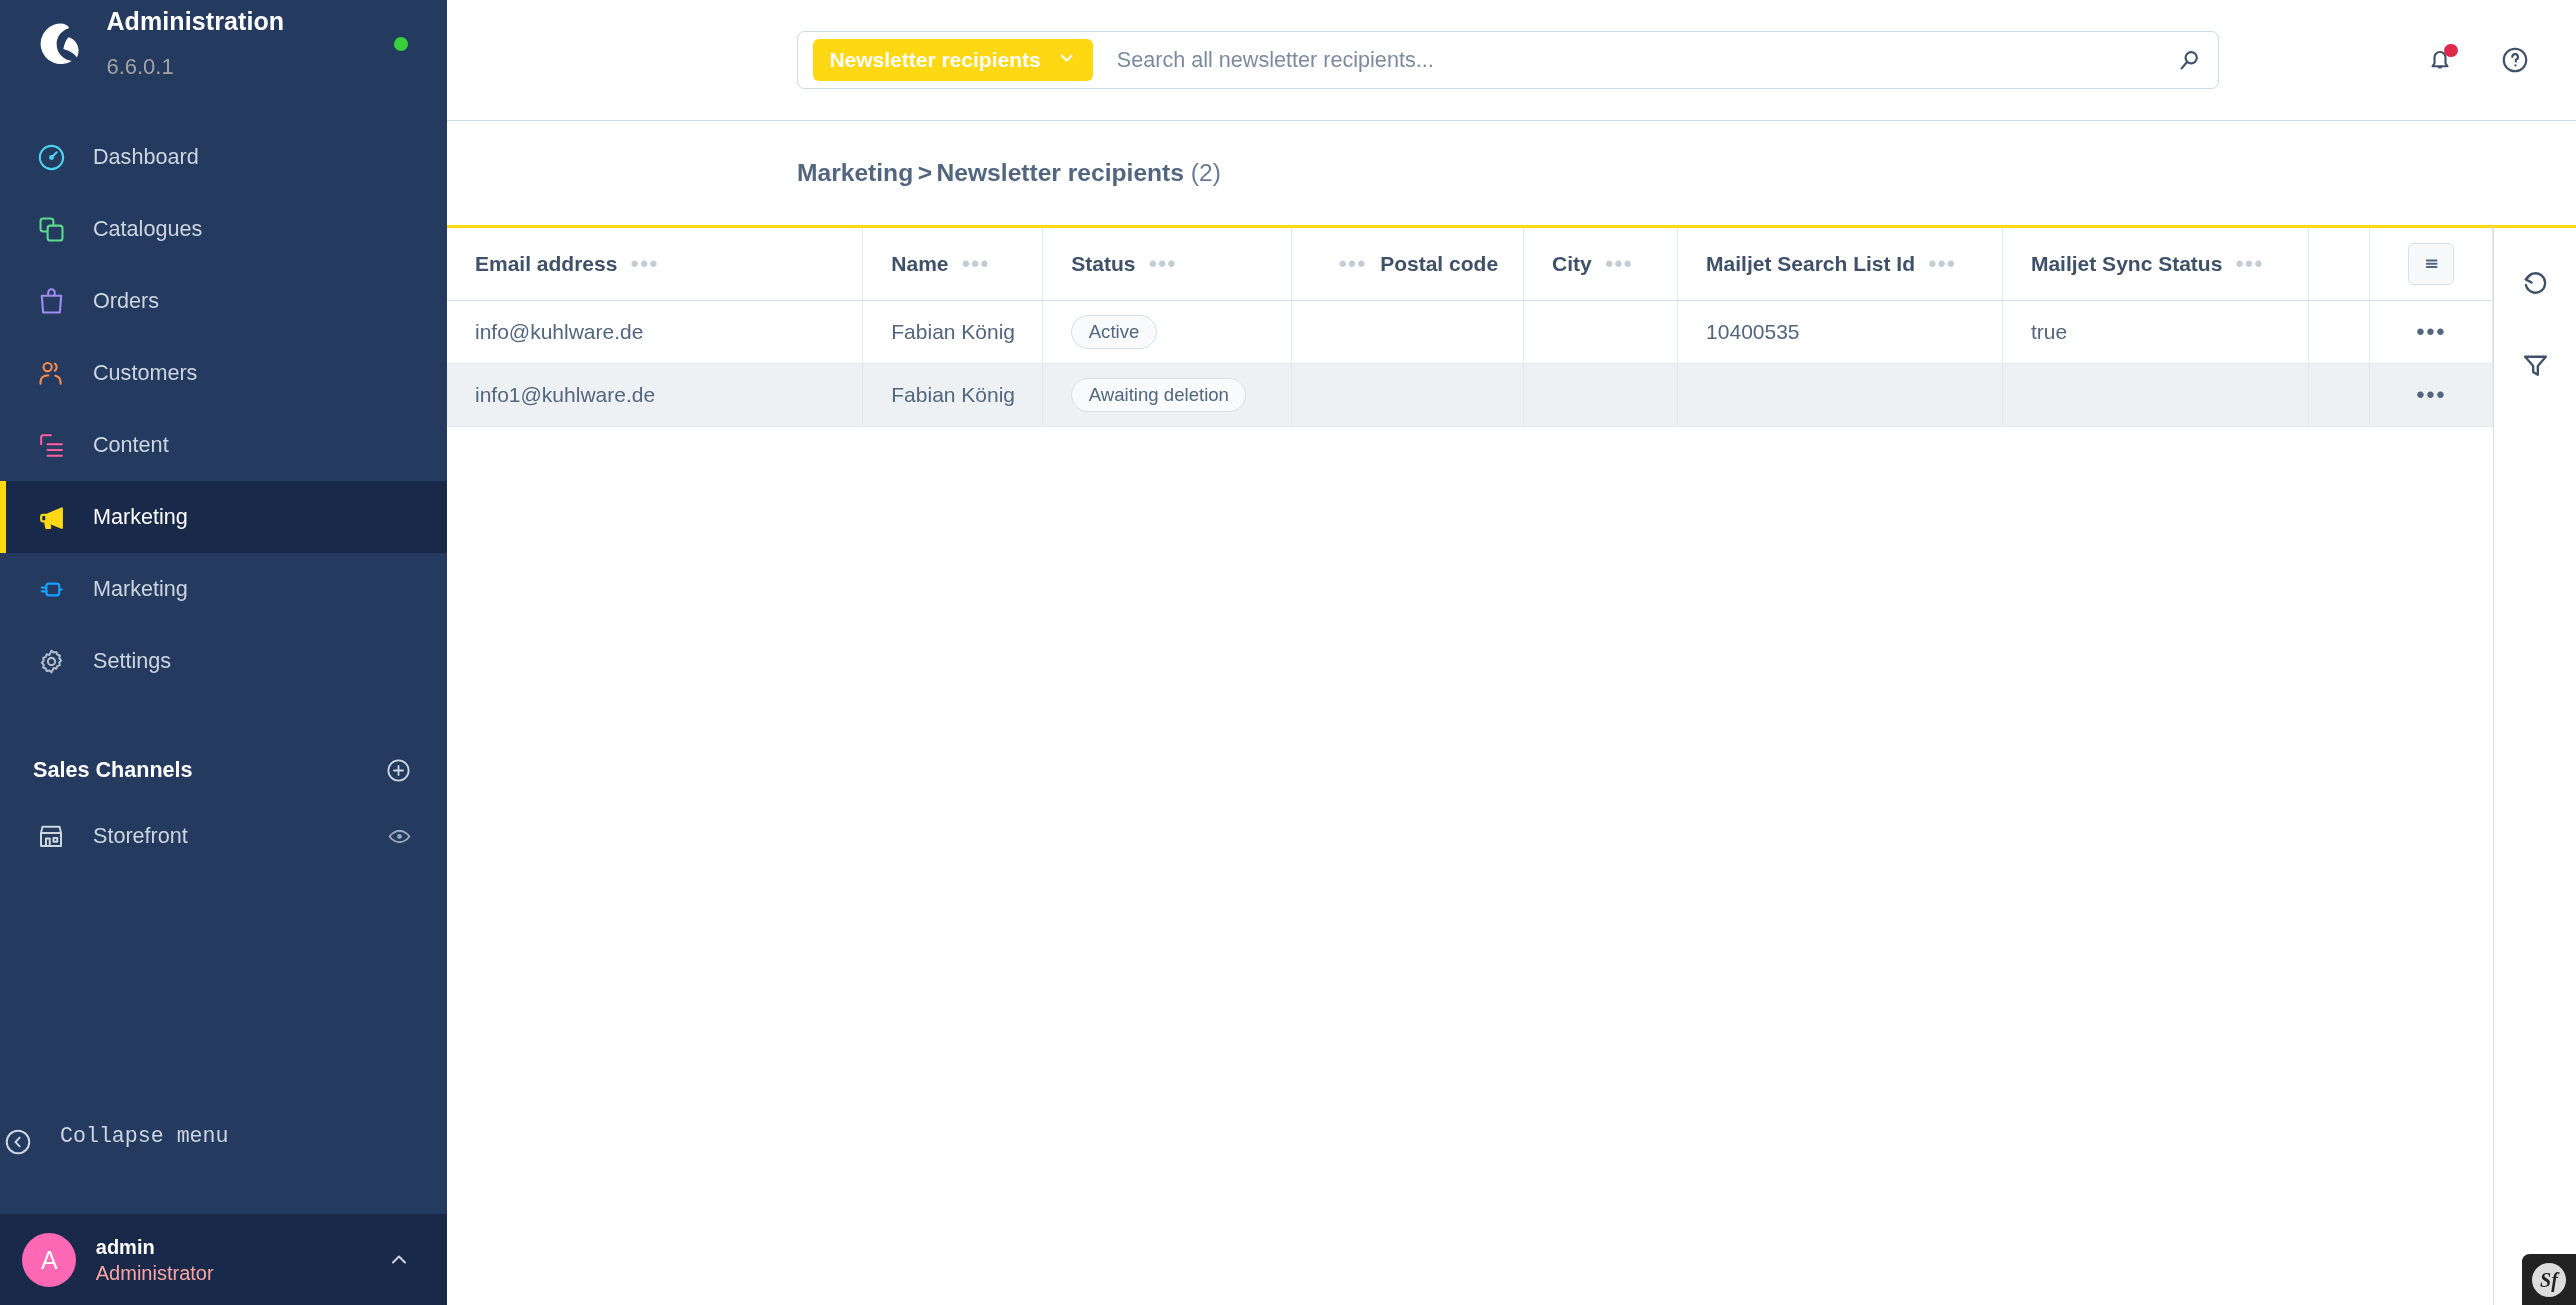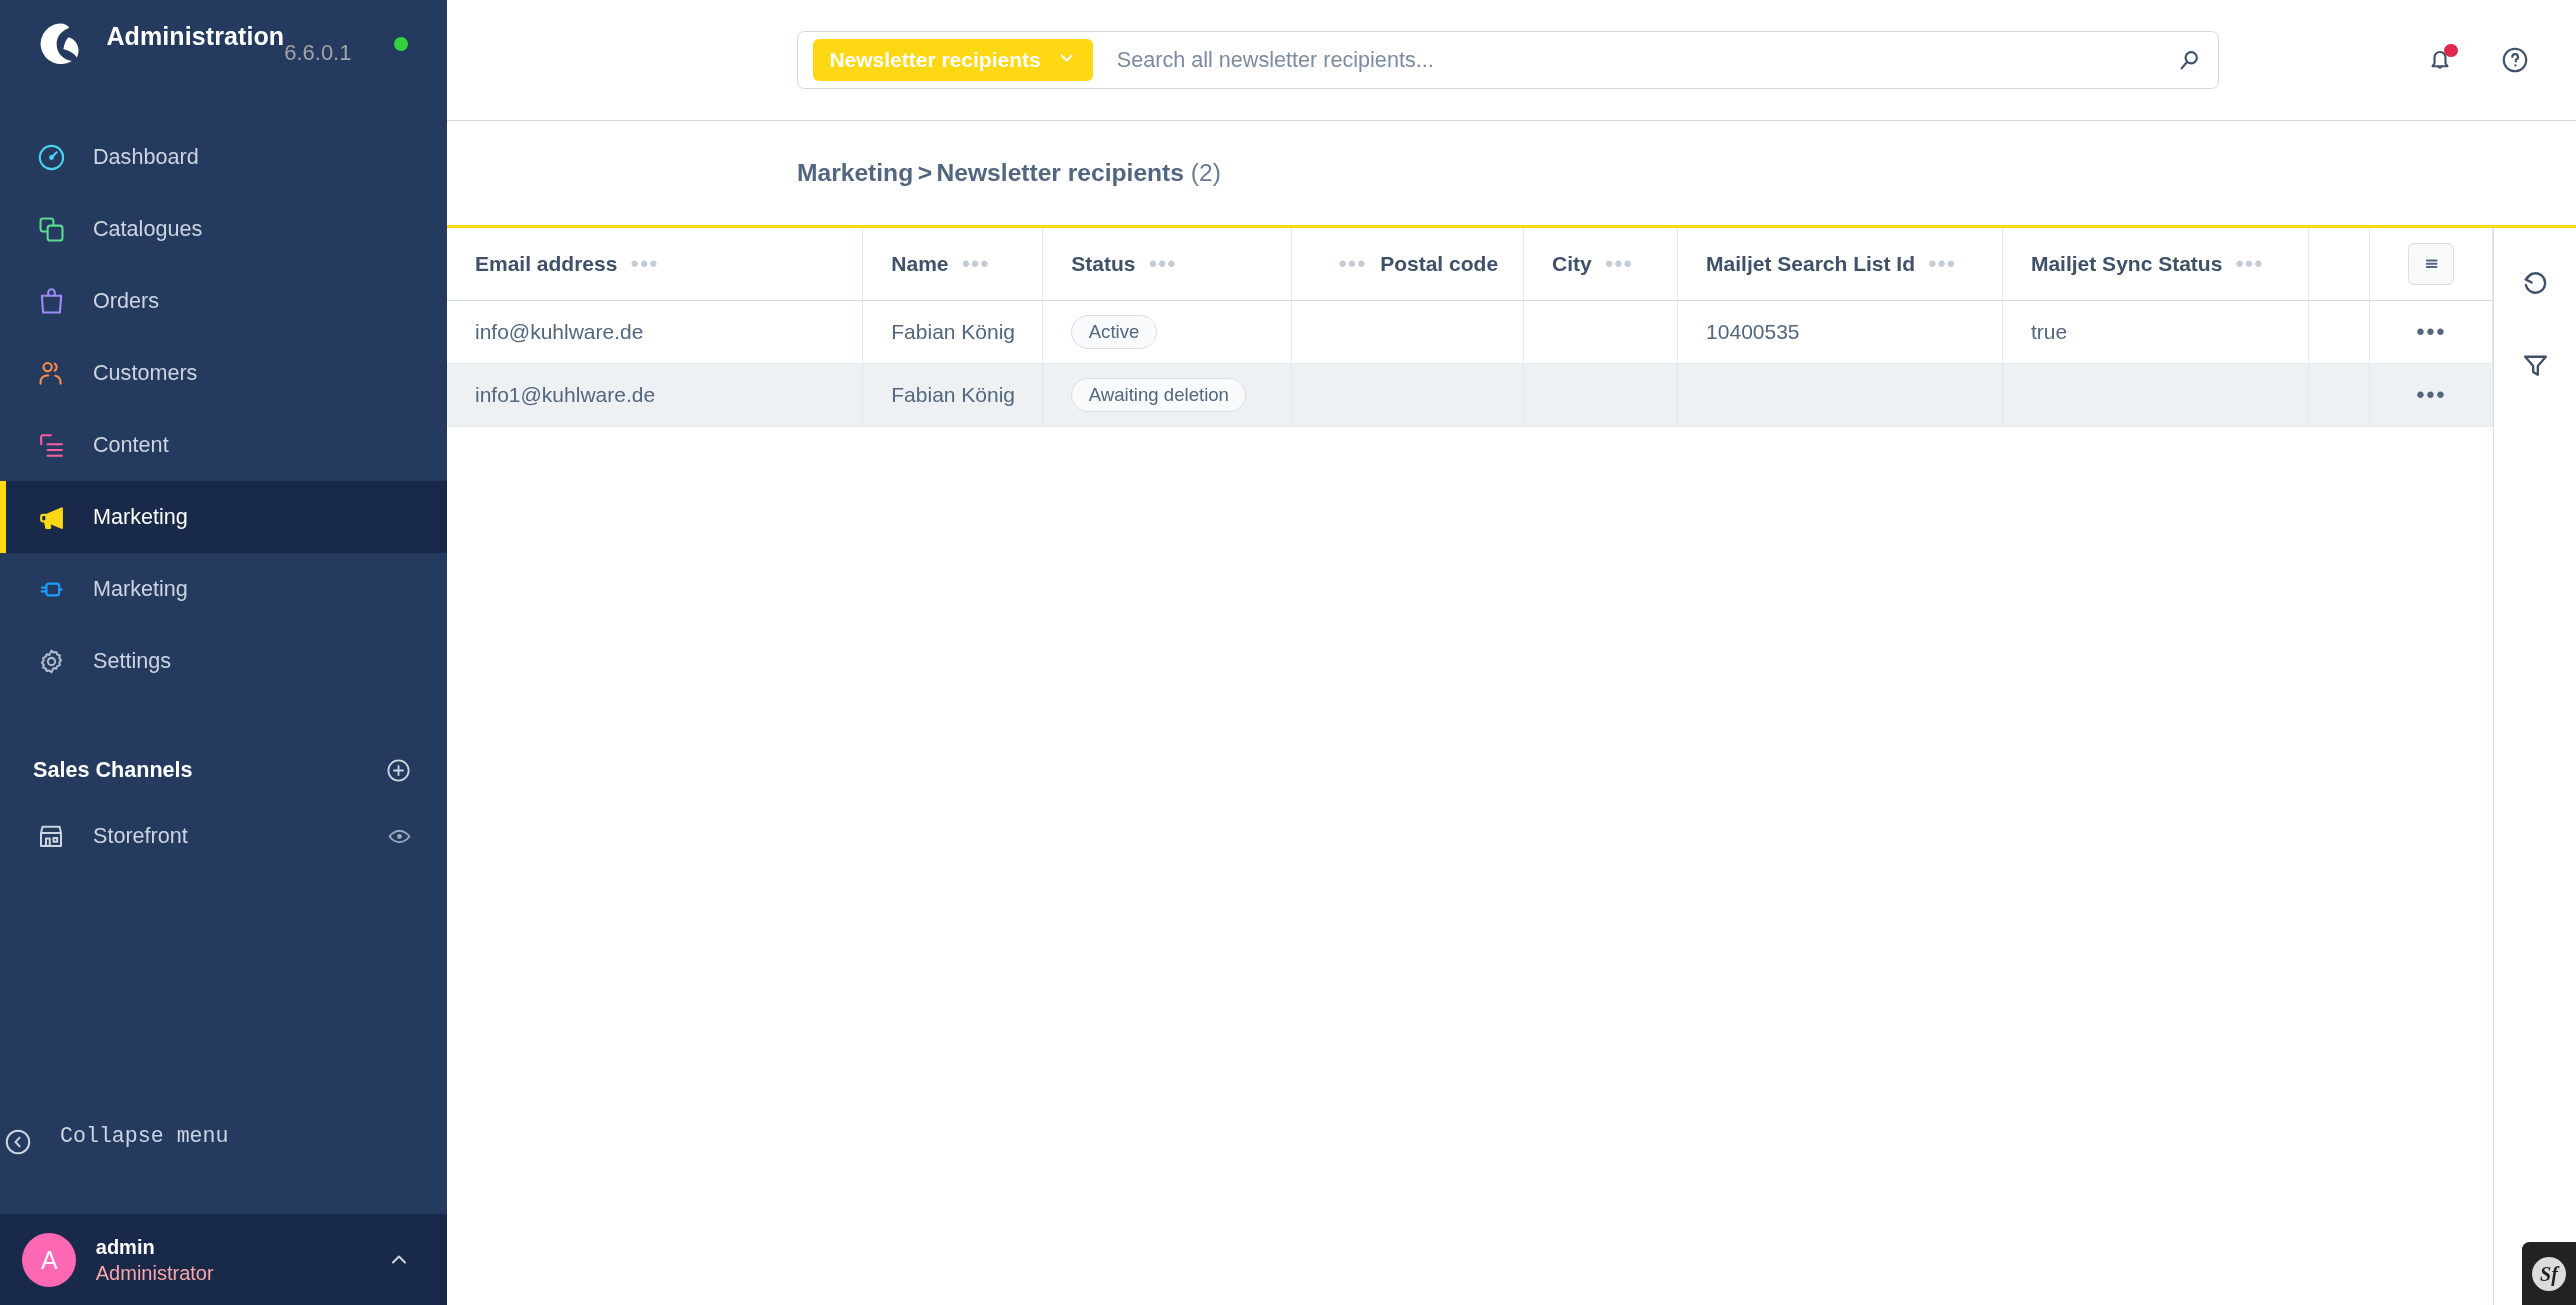--- a/index.html
+++ b/index.html
@@ -19,21 +19,21 @@
     flex: 0 0 447px;
     position: relative;
   }
   .brand {
     height: 88px;
     display: flex; align-items: center;
     padding: 0 33px 0 33px;
     position: relative;
   }
   .brand-logo { width: 54px; height: 54px; flex: 0 0 54px; margin-right: 19.4px; }
-  .brand-text { display: flex; flex-direction: row; justify-content: space-between; }
+  .brand-text { display: flex; flex-direction: column; justify-content: space-between; }
   .brand-title { color: #fff; font-size: 25px; font-weight: bold; line-height: 1.15; letter-spacing: 0.1px; }
   .brand-version { color: #a3a3a3; font-size: 22px; line-height: 1.25; margin-top: 17px; }
   .brand-dot {
     position: absolute; right: 39px; top: 37px;
     width: 14px; height: 14px; border-radius: 50%;
     background: #37d03b;
   }
 
   .nav { margin-top: 33px; }
   .nav-item {
@@ -238,21 +238,21 @@
   .pill {
     display: inline-flex; align-items: center;
     height: 34px; padding: 0 16.4px;
     border: 1.5px solid #d8dfe6; border-radius: 18px;
     background: #f8fafb;
     font-size: 18.6px; color: #52667f;
   }
 
   .sf-badge {
     position: absolute; right: 0; bottom: 0;
-    width: 54px; height: 64px;
+    width: 54px; height: 52px;
     background: #222222;
     border-top-left-radius: 7.5px;
     display: flex; align-items: center; justify-content: center;
   }
   .sf-circle {
     width: 34px; height: 34px; border-radius: 50%;
     background: #dcdcdc;
     display: flex; align-items: center; justify-content: center;
     color: #222; font-size: 20px; font-style: italic;
     font-family: "Liberation Serif", serif; font-weight: bold;

